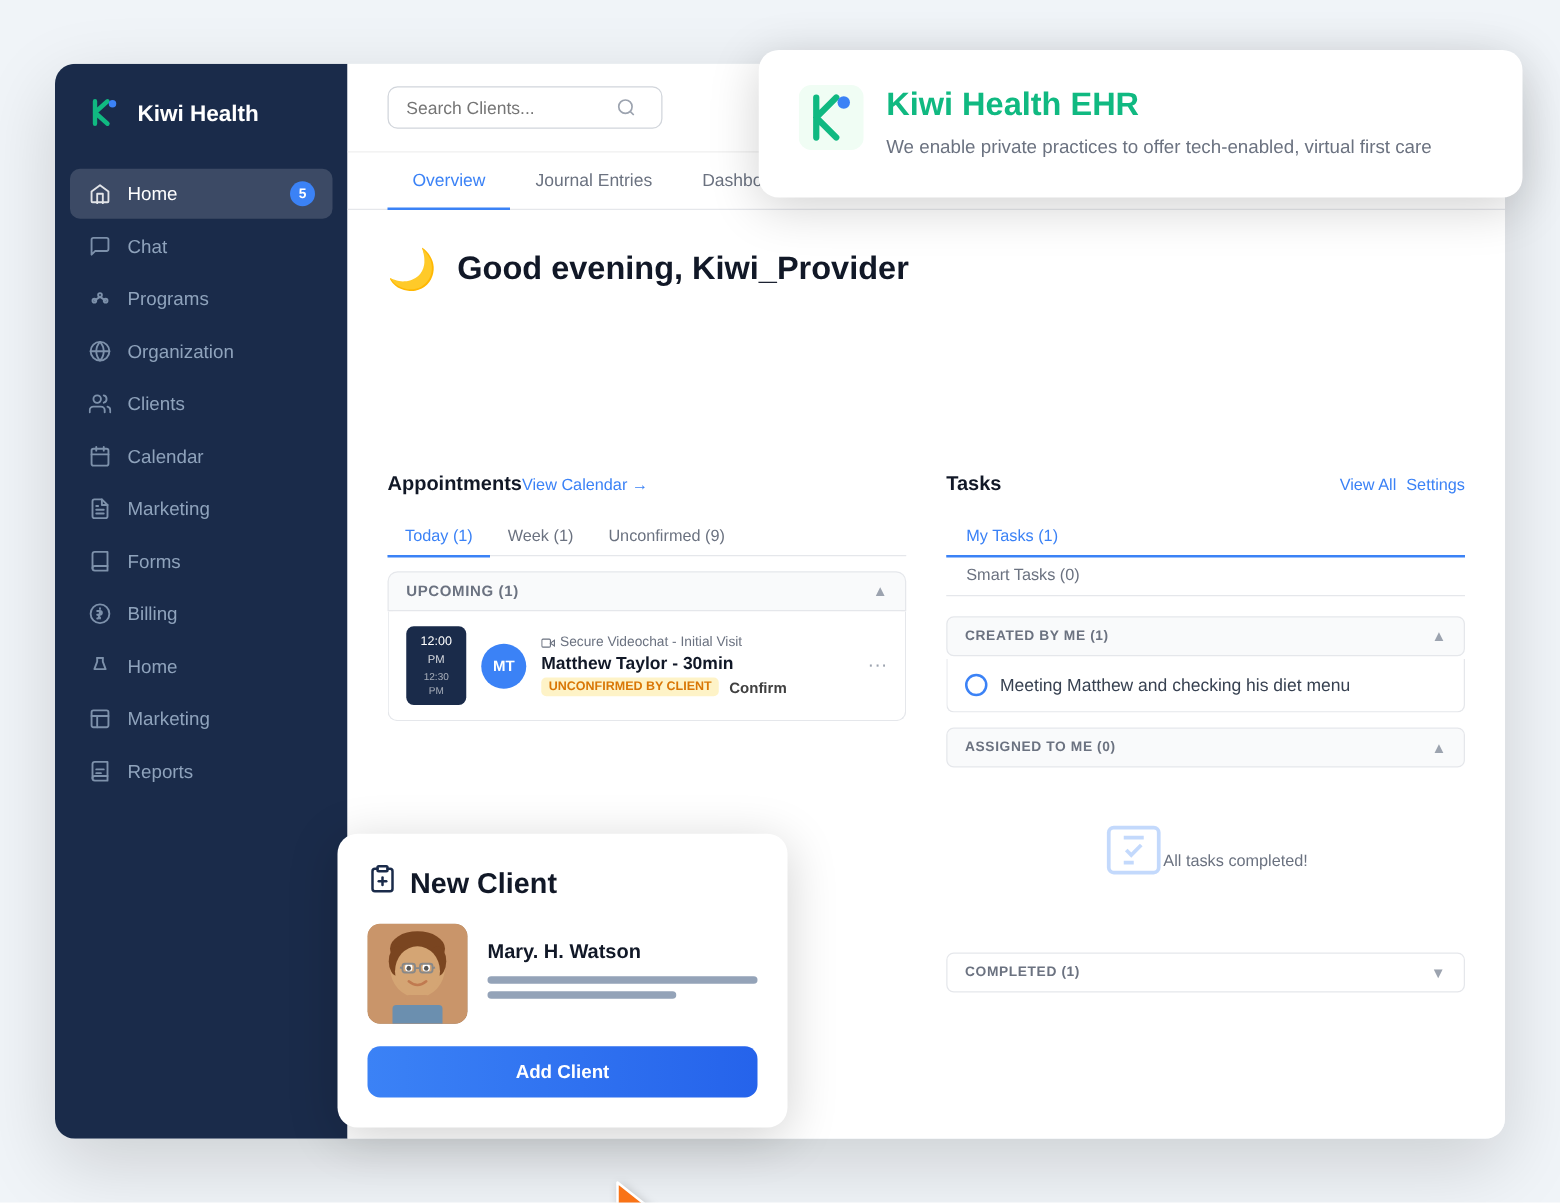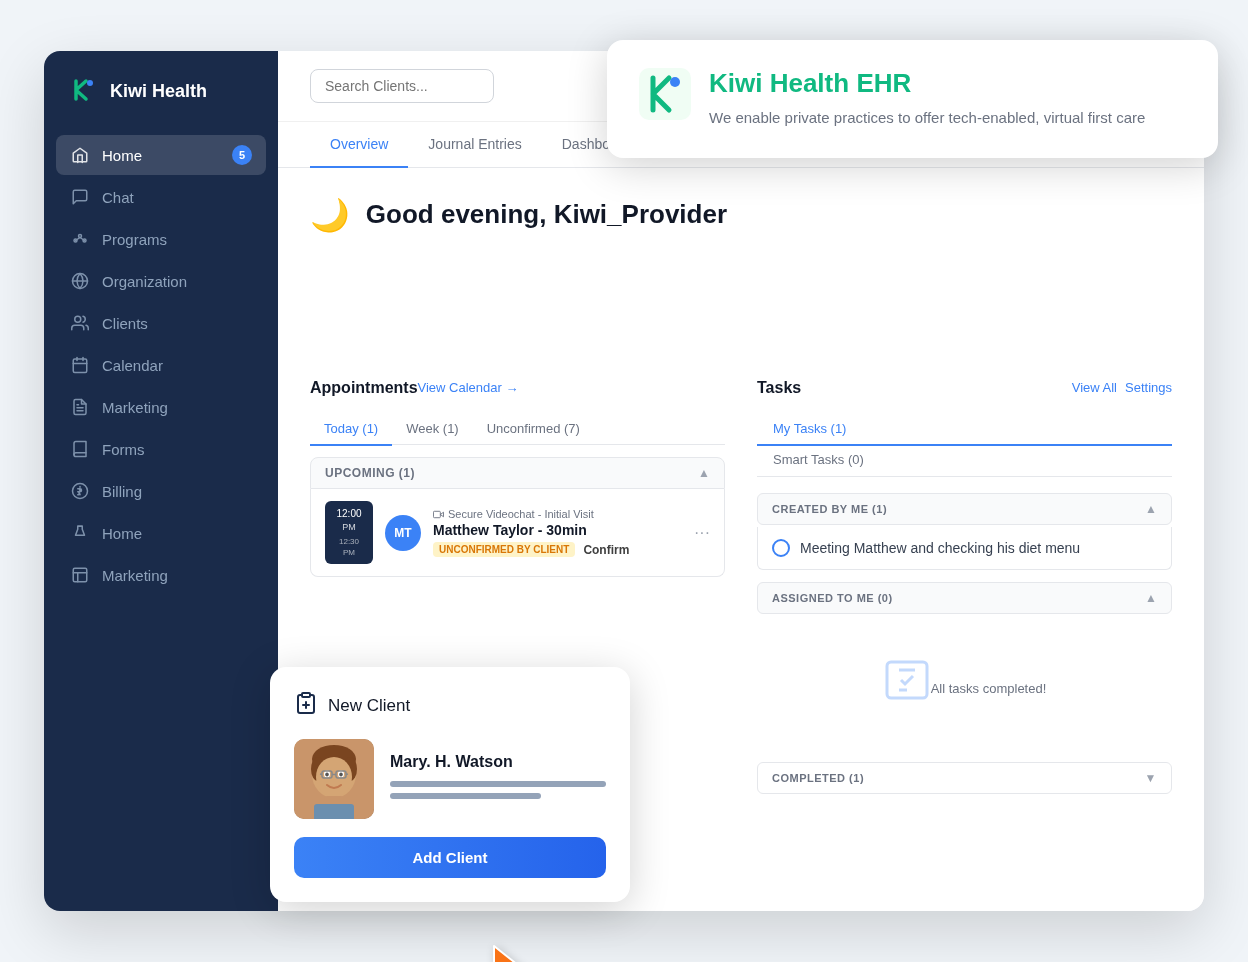--- a/index.html
+++ b/index.html
@@ -123,21 +123,21 @@
       align-items: center;
     }
 
     .search-box {
       display: flex;
       align-items: center;
       gap: 8px;
       border: 1.5px solid #d1d5db;
       border-radius: 8px;
       padding: 8px 14px;
-      width: 184px;
+      width: 220px;
       color: #9ca3af;
       font-size: 14px;
     }
 
     .search-box svg { color: #9ca3af; }
 
     
     .tabs-bar {
       display: flex;
       gap: 0;
@@ -506,22 +506,22 @@
       gap: 10px;
       margin-bottom: 18px;
     }
 
     .new-client-icon {
       font-size: 22px;
       color: #1a2b4a;
     }
 
     .new-client-title {
-      font-size: 17px;
-      font-weight: 400;
+      font-size: 23px;
+      font-weight: 700;
       color: #111827;
     }
 
     .new-client-body {
       display: flex;
       gap: 16px;
       align-items: center;
       margin-bottom: 18px;
     }
 
@@ -724,20 +724,31 @@
       <div class="nav-item">
         <span class="nav-icon">
           <svg width="18" height="18" viewBox="0 0 24 24" fill="none" stroke="currentColor" stroke-width="2" stroke-linecap="round" stroke-linejoin="round">
             <rect x="3" y="3" width="18" height="18" rx="2"></rect>
             <path d="M3 9h18M9 21V9"></path>
           </svg>
         </span>
         <span>Marketing</span>
       </div>
 
+      <div class="nav-item">
+        <span class="nav-icon">
+          <svg width="18" height="18" viewBox="0 0 24 24" fill="none" stroke="currentColor" stroke-width="2" stroke-linecap="round" stroke-linejoin="round">
+            <path d="M4 19.5A2.5 2.5 0 016.5 17H20"></path>
+            <path d="M6.5 2H20v20H6.5A2.5 2.5 0 014 19.5v-15A2.5 2.5 0 016.5 2z"></path>
+            <line x1="8" y1="10" x2="16" y2="10"></line>
+              <line x1="8" y1="14" x2="13" y2="14"></line>
+          </svg>
+        </span>
+        <span>Reports</span>
+      </div>
     </div>
   </nav>
 
   <div class="main-content">
 
     <div class="main-header">
       <div class="search-box">
         <input type="text" style="border: none; outline: none; font-size: 14px; color: rgb(156, 163, 175); width: 160px; background: transparent;" placeholder="Search Clients...">
         <svg width="16" height="16" viewBox="0 0 24 24" fill="none" stroke="#9ca3af" stroke-width="2">
           <circle cx="11" cy="11" r="8"></circle>
@@ -763,21 +774,21 @@
 
       <div class="appointments-section">
         <div class="section-header">
           <span class="section-title">Appointments</span>
           <span class="section-link">View Calendar →</span>
         </div>
 
         <div class="filter-tabs">
           <div class="filter-tab active">Today (1)</div>
           <div class="filter-tab">Week (1)</div>
-          <div class="filter-tab">Unconfirmed (7)</div>
+          <div class="filter-tab">Unconfirmed (9)</div>
         </div>
 
         <div class="upcoming-header">
           <span class="upcoming-label">UPCOMING (1)</span>
           <span class="collapse-icon">▲</span>
         </div>
 
         <div class="appointment-card">
           <div class="appt-time">
             <div>12:00</div>

